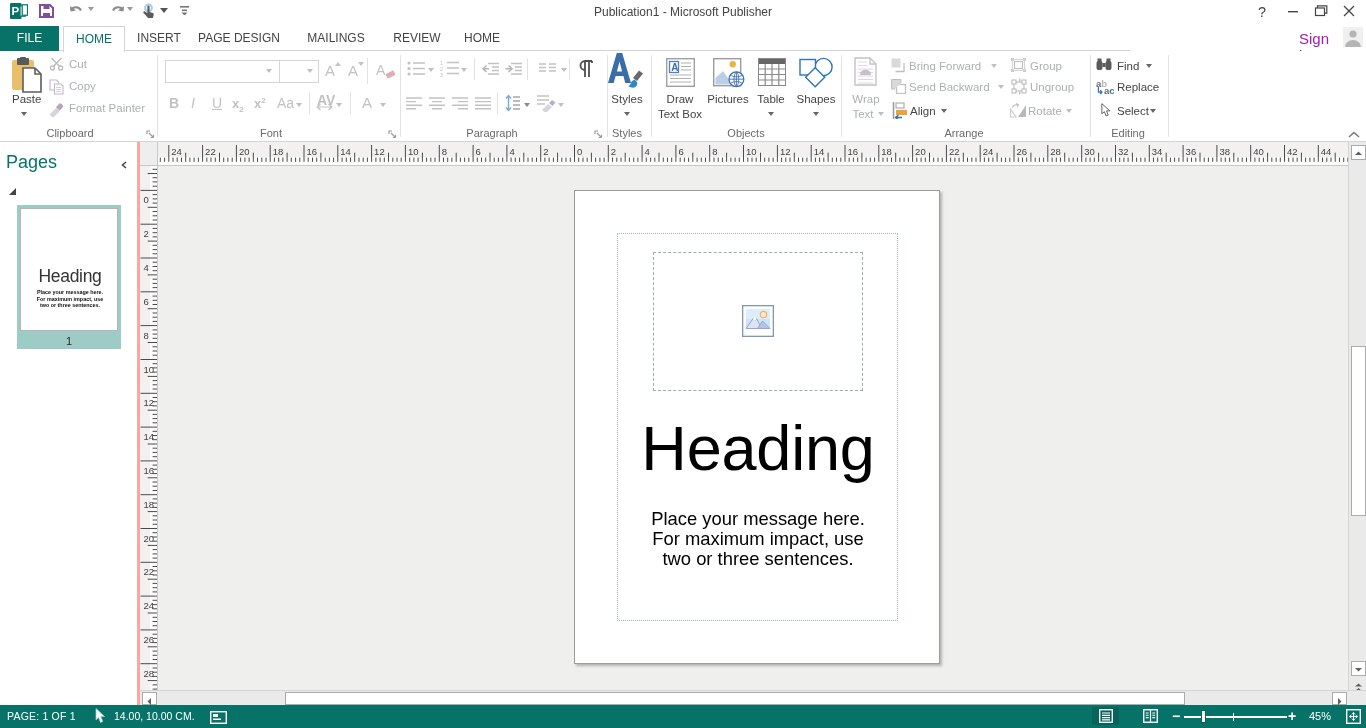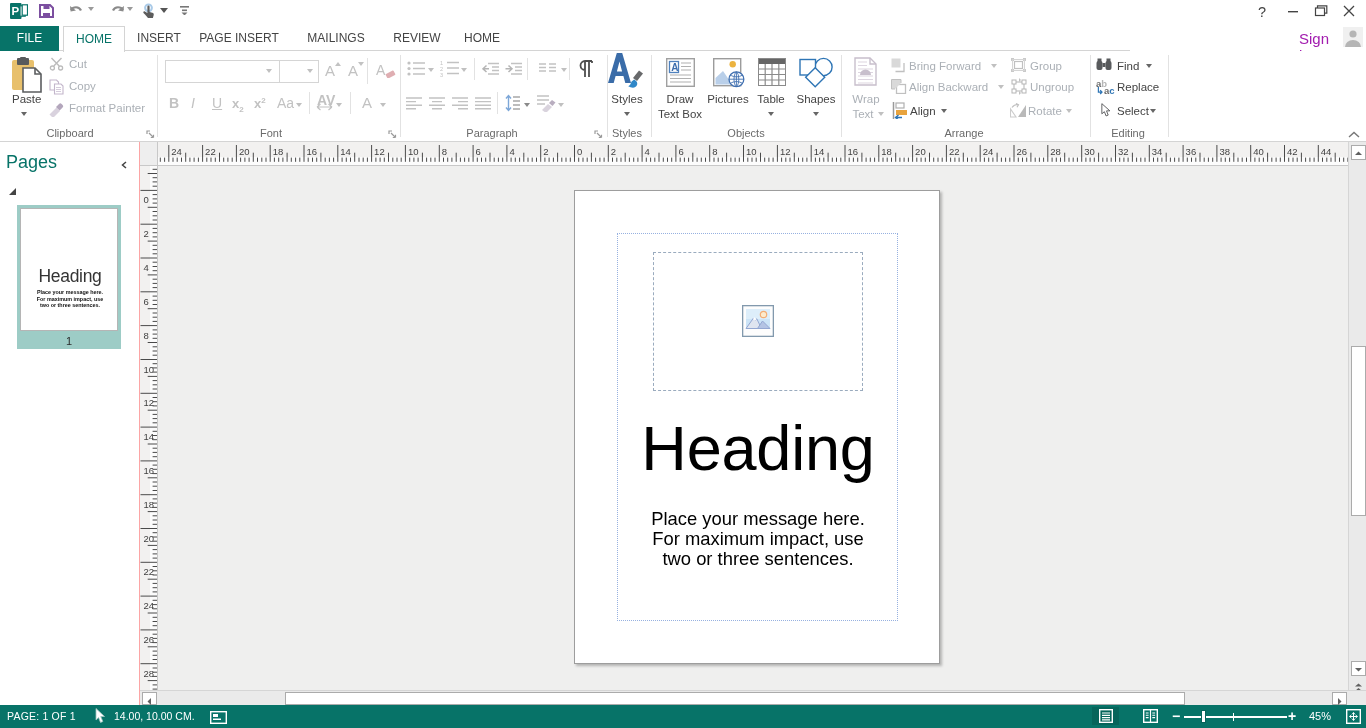--- a/index.html
+++ b/index.html
@@ -22,21 +22,21 @@
 #tabrow { position:absolute; left:0; top:26px; width:1130px; height:25px; background:#fff; border-bottom:1px solid #d4d4d4; }
 .tab { position:absolute; top:0; height:25px; line-height:25px; font-size:12px; color:#444; text-align:center; }
 #tab-file { left:0px; width:59px; background:#077368; color:#fff; }
 #tab-home { left:63px; width:62px; background:#fff; border:1px solid #d4d4d4; border-bottom:none; color:#077368; height:26px; z-index:3; }
 .tabc { position:absolute; top:0; height:25px; line-height:25px; font-size:12px; color:#444; transform:translateX(-50%); white-space:nowrap; }
 
 
 #ribbon { position:absolute; left:0; top:51px; width:1366px; height:91px; background:#fff; border-bottom:1px solid #d4d4d4; }
 
 
-#pagespanel { position:absolute; left:0; top:142px; width:140px; height:563px; background:#fff; border-right:1px solid #fca5a5; }
+#pagespanel { position:absolute; left:0; top:142px; width:140px; height:563px; background:#fff; border-right:3px solid #fca5a5; }
 #corner { position:absolute; left:140px; top:142px; width:18px; height:24px; background:#eeeeee; border-right:1px solid #c8c8c8; border-bottom:1px solid #c8c8c8; }
 #hruler { position:absolute; left:158px; top:142px; width:1190px; height:24px; background:linear-gradient(#f2f1f0 0 15px, #fcfcfc 15px); border-bottom:1px solid #c8c8c8; }
 #vruler { position:absolute; left:140px; top:166px; width:18px; height:524px; background:linear-gradient(90deg, #f2f1f0 0 10px, #fcfcfc 10px); border-right:1px solid #c8c8c8; }
 #canvas { position:absolute; left:158px; top:166px; width:1190px; height:524px; background:#efefee; overflow:hidden; }
 #page { position:absolute; left:416px; top:24px; width:366px; height:474px; background:#fff; border:1px solid #9d9d9d; box-shadow:1.5px 1.5px 2.5px rgba(0,0,0,0.25); }
 #margins { position:absolute; left:42px; top:42px; width:281px; height:388px; border:1px dotted #97b1e0; }
 #placeholder { position:absolute; left:78px; top:61px; width:210px; height:139px; border:1px dashed #9aabbe; }
 
 
 #vsb { position:absolute; left:1348px; top:142px; width:18px; height:548px; background:#eaeaea; border-left:1px solid #d5d5d5; }
@@ -81,39 +81,40 @@
       <path d="M5.4 3.5 a1.1 1.1 0 0 1 2.2 0 V9 l2.6 0.8 c1.3 0.4 1.8 1 1.5 2.2 l-0.8 3 H6 L3 11.5 l-1.5 -1.6 c-0.7 -0.9 0.4 -2 1.4 -1.4 l2.5 1.4 z" fill="#5c5c5c"></path>
     </svg>
     <span class="abs" style="left:160px;top:8px">
         <span class="da" style="border-top-color:#555;border-left-width:4px;border-right-width:4px;border-top-width:5px"></span>
       </span>
     <svg class="abs" style="left:180px;top:6px" width="9" height="9" viewBox="0 0 9 9">
       <rect x="0" y="0" width="9" height="1.6" fill="#777"></rect>
       <rect x="2" y="3.5" width="5" height="1.6" fill="#777"></rect>
       <path d="M1.5 6.5 h6 l-3 3 z" fill="#777"></path>
     </svg>
+    <div id="title">Publication1 - Microsoft Publisher</div>
     <svg class="abs" style="left:1256px;top:4px" width="14" height="14" viewBox="0 0 14 14">
       <text x="2" y="12.5" font-size="14.5" fill="#444" font-family="Liberation Sans">?</text>
     </svg>
     <svg class="abs" style="left:1287px;top:4px" width="13" height="14" viewBox="0 0 13 14">
       <rect x="1" y="7" width="10" height="1.4" fill="#444"></rect>
     </svg>
     <svg class="abs" style="left:1314px;top:4px" width="14" height="14" viewBox="0 0 14 14">
       <rect x="1.5" y="4" width="9" height="7.5" fill="none" stroke="#444" stroke-width="1.2"></rect>
       <path d="M3.5 4 V1.8 H12.8 V9.2 H10.5" fill="none" stroke="#444" stroke-width="1.2"></path>
     </svg>
     <svg class="abs" style="left:1342px;top:4px" width="14" height="14" viewBox="0 0 14 14">
       <path d="M2 2 L12 12 M12 2 L2 12" stroke="#444" stroke-width="1.3"></path>
     </svg>
   </div>
   <div id="tabrow">
     <div class="tab" id="tab-file">FILE</div>
     <div class="tab" id="tab-home">HOME</div>
     <div class="tabc" style="left:159px">INSERT</div>
-    <div class="tabc" style="left:239px">PAGE INSERT</div>
+    <div class="tabc" style="left:239px">PAGE DESIGN</div>
     <div class="tabc" style="left:336px">MAILINGS</div>
     <div class="tabc" style="left:417px">REVIEW</div>
     <div class="tabc" style="left:482px">HOME</div>
     <div class="abs" style="left:1299px;top:4px;font-size:15px;color:#a21caf">Sign in</div>
     <div class="abs" style="left:1343px;top:1px;width:20px;height:20px;background:#f0f0f0;overflow:hidden">
       <svg width="20" height="20" viewBox="0 0 20 20">
           <circle cx="10" cy="7" r="3.6" fill="#b5b5b5"></circle>
           <path d="M2 20 a8 7 0 0 1 16 0 z" fill="#b5b5b5"></path>
         </svg>
     </div>
@@ -338,21 +339,21 @@
       <path d="M13 5 v8.5 h-8.5" fill="none" stroke="#c0c0c0" stroke-width="1.3"></path>
     </svg>
     <div class="btxtd" style="left:909px;top:9px">Bring Forward</div>
     <span class="abs" style="left:991px;top:13px">
         <span class="da dis2"></span>
       </span>
     <svg class="abs" style="left:891px;top:28px" width="16" height="15" viewBox="0 0 16 15">
       <rect x="5.5" y="5.5" width="9" height="9" fill="none" stroke="#c0c0c0" stroke-width="1.3"></rect>
       <path d="M10 4 V0.5 H0.5 v9.5 h3.5" fill="#d9d9d9" stroke="#c0c0c0" stroke-width="1"></path>
     </svg>
-    <div class="btxtd" style="left:909px;top:30px">Align Backward</div>
+    <div class="btxtd" style="left:909px;top:30px">Send Backward</div>
     <span class="abs" style="left:998px;top:34px">
         <span class="da dis2"></span>
       </span>
     <svg class="abs" style="left:892px;top:51px" width="17" height="17" viewBox="0 0 17 17">
       <path d="M1.5 0 v17" stroke="#9a9a9a" stroke-width="1.5"></path>
       <rect x="4" y="1" width="8" height="5" fill="#fff" stroke="#b0b0b0" stroke-width="1.2"></rect>
       <rect x="4" y="8" width="11" height="5" fill="#e8a33d"></rect>
       <path d="M4 15.5 h-0 M10 15.5 H4 M6.5 13 L3.5 15.5 L6.5 18" stroke="#2e75b5" stroke-width="1.4" fill="none"></path>
     </svg>
     <div class="btxt" style="left:910px;top:54px">Align</div>

